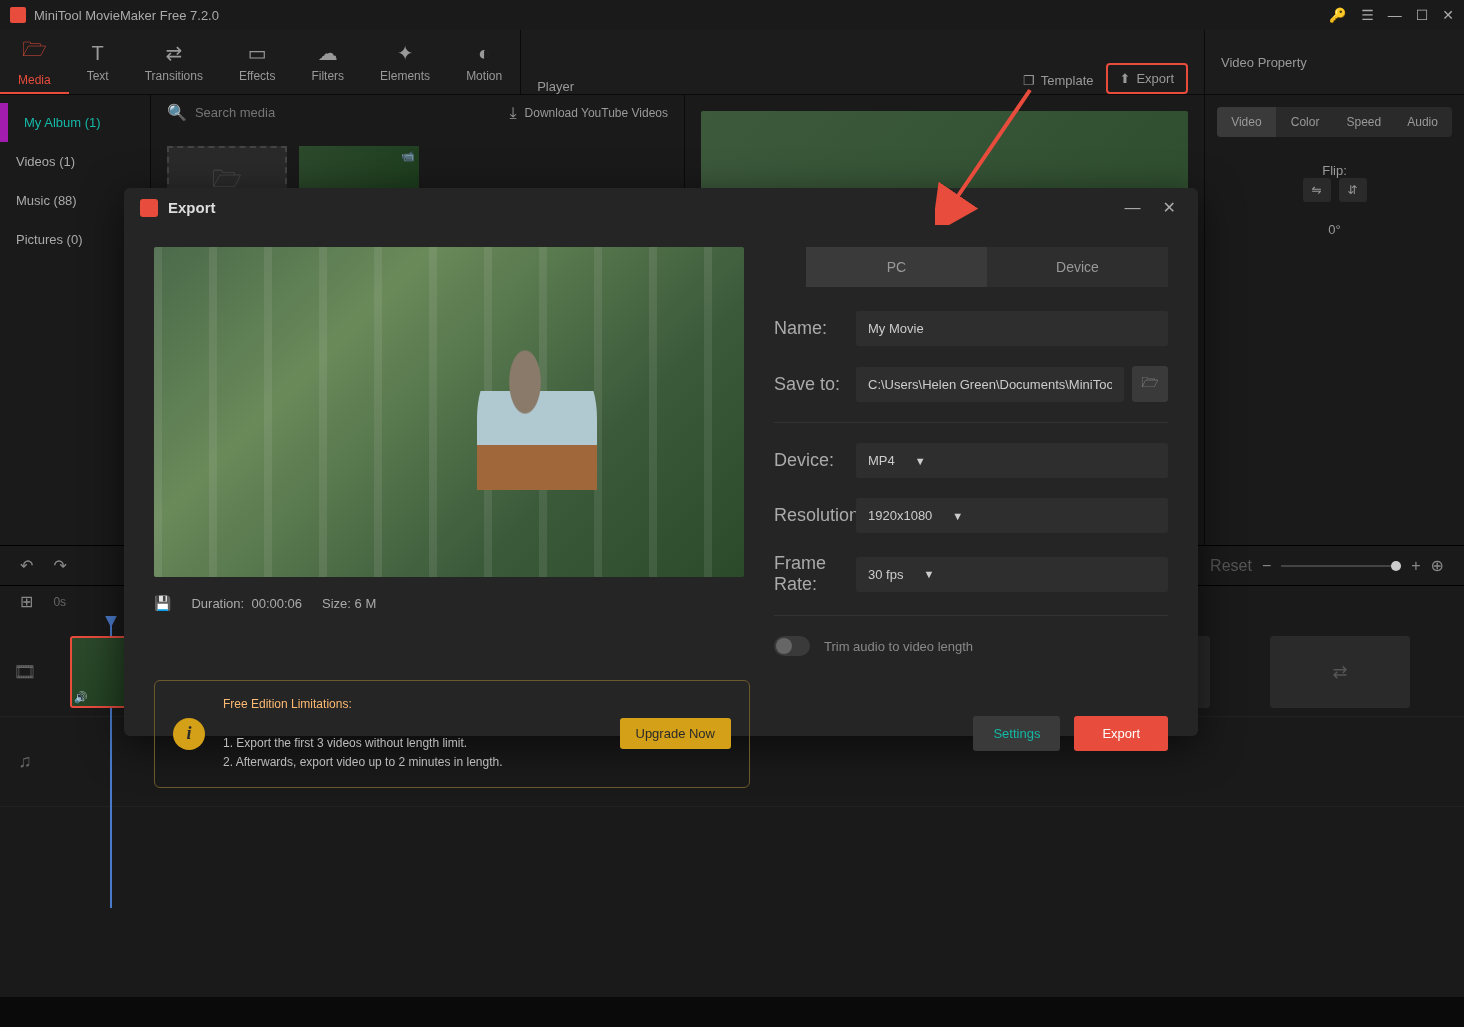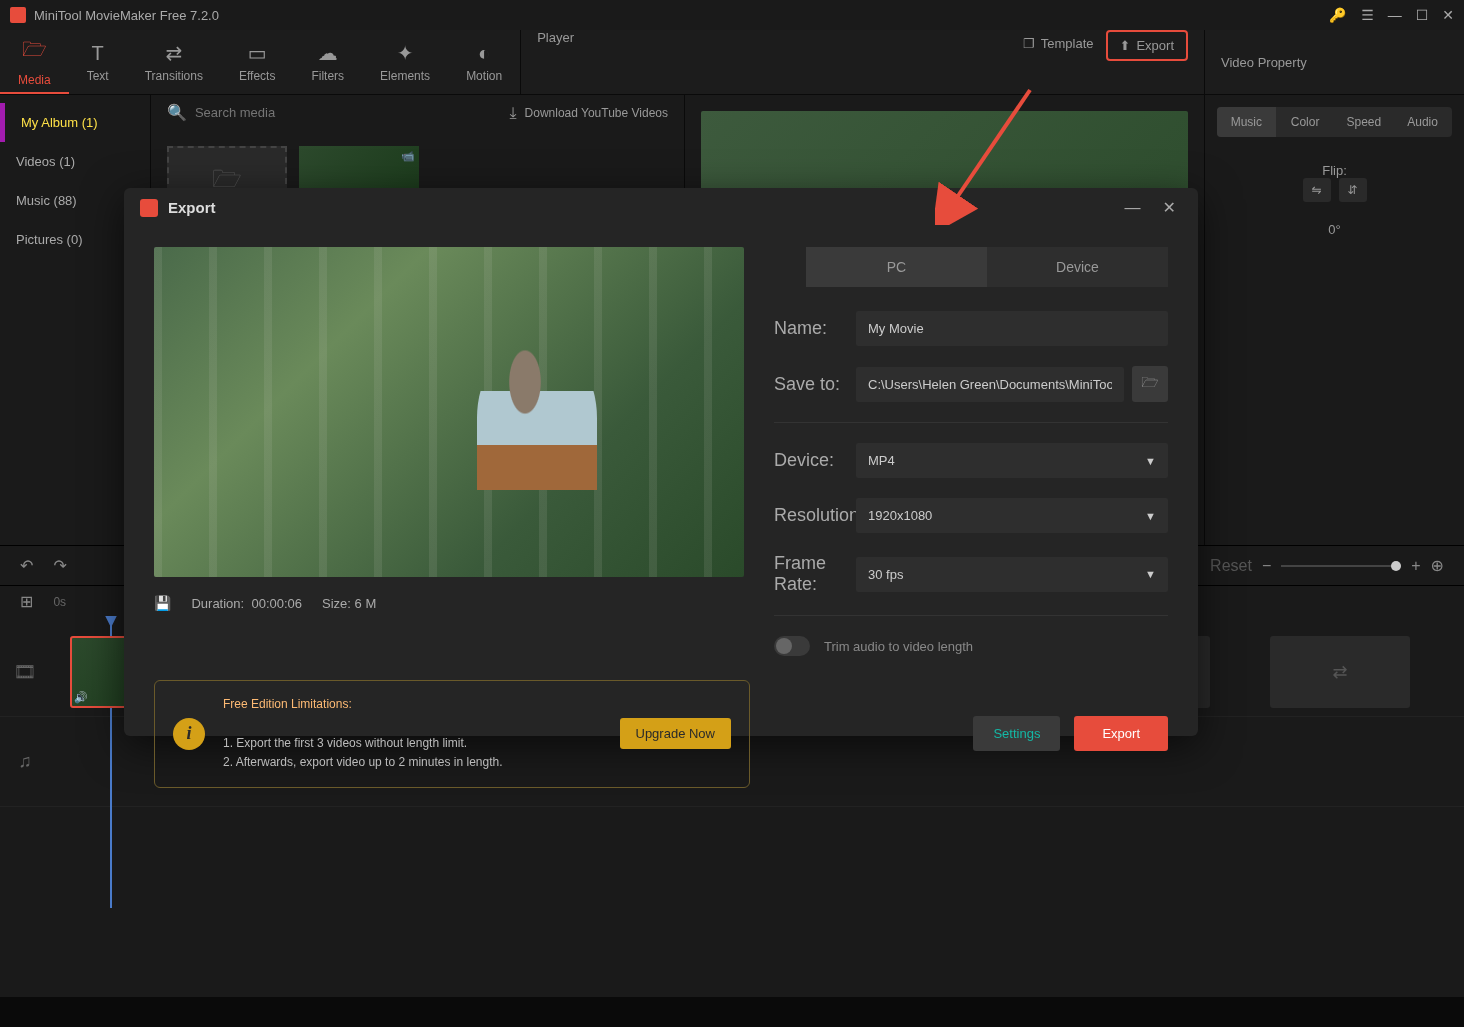--- a/index.html
+++ b/index.html
@@ -12,32 +12,32 @@
 .titlebar .win-controls { display: flex; gap: 14px; align-items: center; }
 .titlebar .win-controls span { color: #aaa; cursor: pointer; font-size: 14px; }
 .key-icon { color: #d4a017; }
 
 
 .toolbar { height: 65px; background: #1c1c1c; display: flex; border-bottom: 1px solid #0a0a0a; }
 .tool-item { display: flex; flex-direction: column; align-items: center; justify-content: center; padding: 0 18px; color: #999; font-size: 12px; cursor: pointer; }
 .tool-item.active { color: #e74c3c; border-bottom: 2px solid #e74c3c; }
 .tool-item .icon { font-size: 20px; margin-bottom: 4px; }
 
-.player-section { flex: 1; display: flex; align-items: flex-start; padding: 0 16px; border-left: 1px solid #0a0a0a; }
+.player-section { flex: 1; display: flex; align-items: flex-end; padding: 0 16px; border-left: 1px solid #0a0a0a; }
 .player-section .player-label { flex: 1; font-size: 13px; }
 .player-section .template-btn, .player-section .export-btn { display: flex; align-items: center; gap: 6px; padding: 6px 12px; font-size: 13px; cursor: pointer; }
 .player-section .export-btn { border: 2px solid #e74c3c; border-radius: 4px; }
 
 .property-section { width: 260px; display: flex; align-items: center; padding: 0 16px; border-left: 1px solid #0a0a0a; font-size: 13px; }
 
 
 .main { display: flex; height: 450px; }
 .sidebar { width: 150px; background: #1a1a1a; padding-top: 8px; }
 .sidebar-item { padding: 12px 16px; font-size: 13px; color: #aaa; cursor: pointer; }
-.sidebar-item.active { border-left: 5px solid #a21caf; color: #fde047; }
+.sidebar-item.active { border-left: 8px solid #a21caf; color: #14b8a6; }
 
 .media-area { flex: 1; background: #1a1a1a; border-left: 1px solid #0a0a0a; }
 .media-header { display: flex; align-items: center; padding: 8px 16px; gap: 8px; }
 .search-input { background: transparent; border: none; color: #888; font-size: 13px; flex: 1; }
 .download-link { font-size: 12px; color: #999; cursor: pointer; }
 .media-grid { display: flex; gap: 12px; padding: 16px; }
 .media-thumb { width: 120px; height: 70px; background: #2a2a2a; border: 2px dashed #444; display: flex; align-items: center; justify-content: center; font-size: 24px; color: #555; cursor: pointer; }
 .media-thumb.video { background: linear-gradient(135deg, #2d4a2d, #1a3a1a); border: none; position: relative; }
 .media-thumb.video .cam { position: absolute; top: 4px; right: 4px; font-size: 11px; }
 
@@ -83,21 +83,21 @@
 .dlg-info .save-icon { font-size: 14px; }
 
 .dlg-right { flex: 1; }
 .dest-tabs { display: flex; margin-bottom: 24px; padding-left: 32px; }
 .dest-tab { flex: 1; text-align: center; padding: 12px; background: #2e2e2e; font-size: 14px; cursor: pointer; }
 .dest-tab.active { background: #3a3a3a; }
 
 .form-row { display: flex; align-items: center; margin-bottom: 20px; }
 .form-label { width: 82px; font-size: 18px; color: #aaa; }
 .form-input, .form-select { flex: 1; background: #2e2e2e; border: none; padding: 10px 12px; color: #ccc; font-size: 13px; border-radius: 2px; }
-.form-select { display: flex; justify-content: space-between; align-items: center; cursor: pointer; gap: 20px; }
+.form-select { display: flex; align-items: center; cursor: pointer; gap: 20px; }
 .form-select .chev { font-size: 11px; }
 .browse-btn { width: 36px; height: 36px; background: #3a3a3a; margin-left: 8px; display: flex; align-items: center; justify-content: center; border-radius: 3px; cursor: pointer; font-size: 14px; }
 .divider { border: none; border-top: 1px solid #333; margin: 4px 0 20px; }
 
 .toggle-row { display: flex; align-items: center; gap: 14px; margin-top: 10px; }
 .toggle { width: 36px; height: 20px; background: #3a3a3a; border-radius: 10px; position: relative; cursor: pointer; }
 .toggle::after { content: ''; position: absolute; left: 2px; top: 2px; width: 16px; height: 16px; background: #666; border-radius: 50%; }
 .toggle-label { font-size: 13px; color: #888; }
 
 .dialog-footer { display: flex; align-items: center; padding: 14px 30px 20px; gap: 16px; }
@@ -197,21 +197,21 @@
         </div>
     </div>
   </div>
 
   <div class="preview-area">
     <div class="preview-img"></div>
   </div>
 
   <div class="property-panel">
     <div class="prop-tabs">
-      <div class="prop-tab active">Music</div>
+      <div class="prop-tab active">Video</div>
       <div class="prop-tab">Color</div>
       <div class="prop-tab">Speed</div>
       <div class="prop-tab">Audio</div>
     </div>
     <div class="prop-row">
       <span>Flip:</span>
       <div style="display:flex;gap:8px">
         <div class="flip-btn">⇋</div>
         <div class="flip-btn">⇵</div>
       </div>

